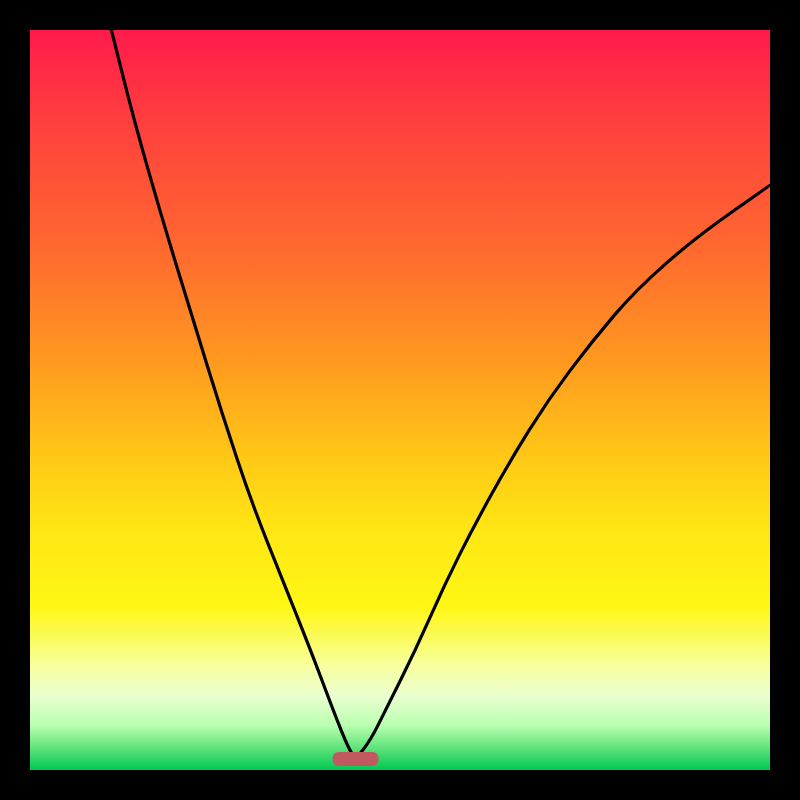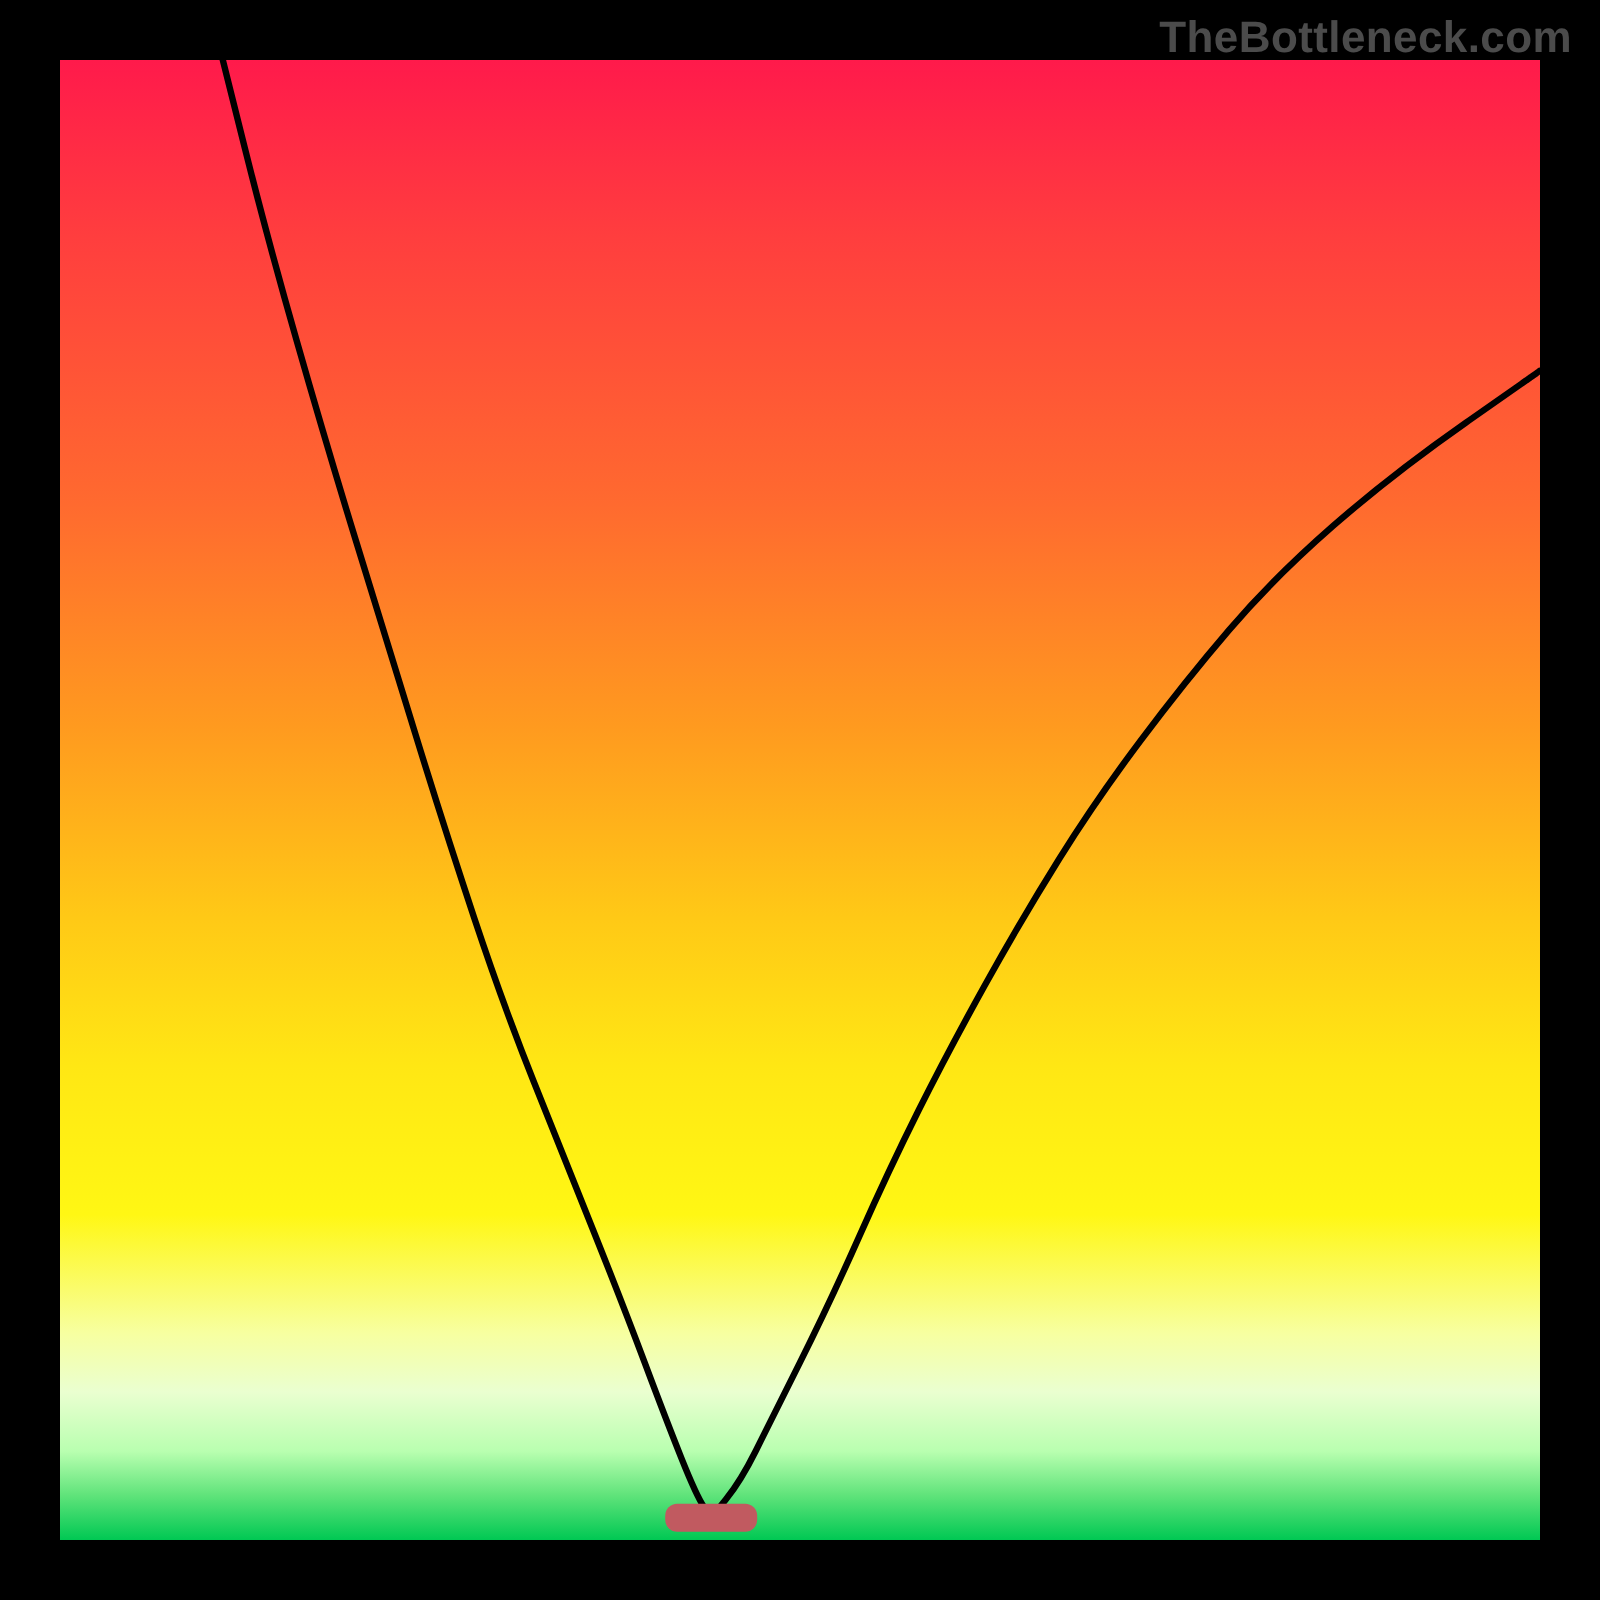--- a/index.html
+++ b/index.html
@@ -55,21 +55,20 @@
     font-weight: 600;
     letter-spacing: 0.2px;
     user-select: none;
   }
 </style>
 </head>
 <body>
 
 <div class="frame">
 
-  <div class="watermark">TheBottleneck.com</div>
 
   <div class="plot">
     <svg id="chart-svg" viewBox="0 0 740 740" preserveAspectRatio="none">
       <path id="curve-left" fill="none" stroke="#000000" stroke-width="3.2" stroke-linecap="round" d="M 81.4 0 Q 81.4 0 92.5 44.39999999999998 Q 103.60000000000001 88.79999999999995 118.4 140.59999999999997 Q 133.2 192.39999999999998 148 240.5 Q 162.8 288.6 177.60000000000002 336.70000000000005 Q 192.4 384.8 207.2 429.20000000000005 Q 222 473.6 236.8 510.6 Q 251.60000000000002 547.6 266.4 584.6 Q 281.2 621.6 292.29999999999995 651.2 Q 303.4 680.8 310.79999999999995 699.3 Q 318.2 717.8 321.9 723.3499999999999 T 325.6 728.9"></path>
       <path id="curve-right" fill="none" stroke="#000000" stroke-width="3.2" stroke-linecap="round" d="M 325.6 728.9 Q 325.6 728.9 333 719.65 Q 340.40000000000003 710.4 347.8 695.5999999999999 Q 355.2 680.8 370 651.2 Q 384.8 621.6 399.6 588.3 Q 414.40000000000003 555 429.20000000000005 525.4 Q 444 495.79999999999995 462.5 462.5 Q 481 429.2 499.5 399.6 Q 518 370 540.2 340.4 Q 562.4 310.8 584.5999999999999 284.9 Q 606.8 259 636.4 233.10000000000002 Q 666 207.20000000000005 703 181.3 T 740 155.39999999999998"></path>
       <rect id="min-marker" rx="6" ry="6" fill="#c15a60" x="302.6" y="721.9" width="46" height="14"></rect>
     </svg>
   </div>
 
 </div>

